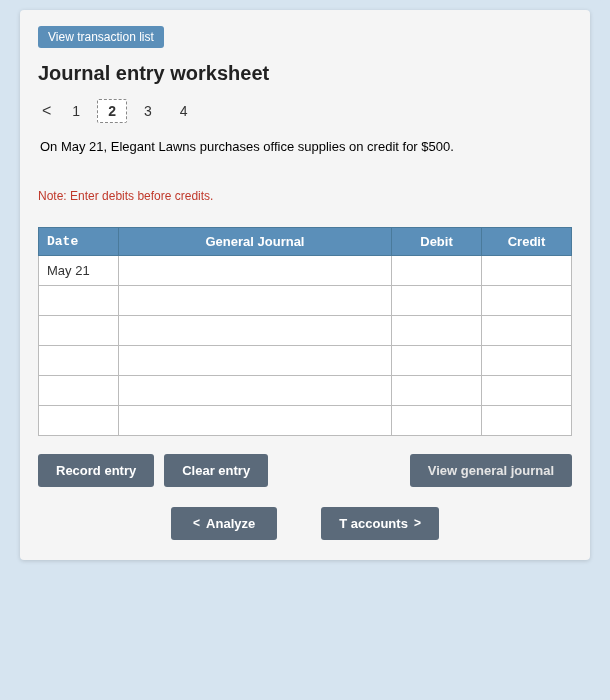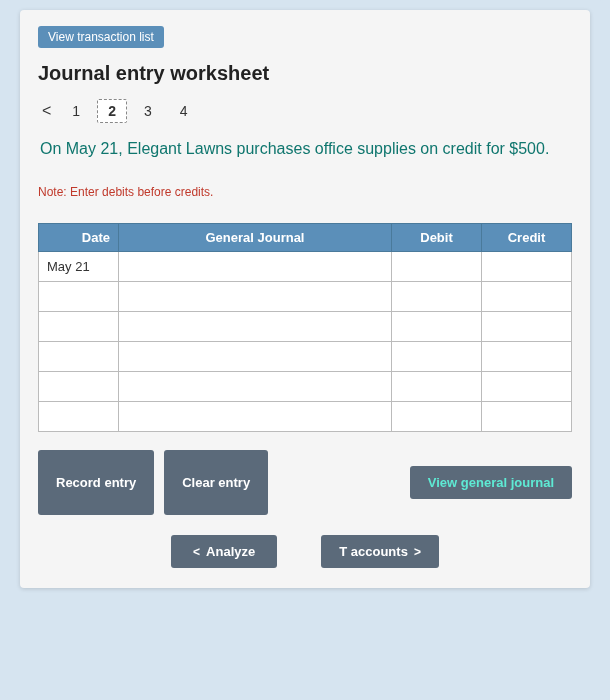--- a/index.html
+++ b/index.html
@@ -78,23 +78,23 @@
       border-radius: 2px;
     }
 
     .tab-item.active {
       border: 1.5px dashed #888;
       background: #fff;
       font-weight: 600;
     }
 
     .scenario-text {
-      font-size: 16px;
-      color: #0f766e;
-      margin-bottom: 24px;
+      font-size: 13px;
+      color: #000000;
+      margin-bottom: 32px;
       line-height: 1.5;
       padding: 0 2px;
     }
 
     .note-text {
       font-size: 12px;
       color: #c0392b;
       margin-bottom: 24px;
     }
 
@@ -109,22 +109,23 @@
       background: #5b8fb9;
       color: white;
       font-size: 13px;
       font-weight: 600;
       padding: 6px 8px;
       text-align: center;
       border: 1px solid #4a7a9b;
     }
 
     .journal-table th.th-date {
-      text-align: right;
+      text-align: left;
       width: 80px;
+      font-family: Liberation Mono, monospace;
     }
 
     .journal-table th.th-gj {
     }
 
     .journal-table th.th-debit {
       width: 90px;
     }
 
     .journal-table th.th-credit {
@@ -163,41 +164,41 @@
 
     .btn-left-group {
       display: flex;
       gap: 10px;
     }
 
     .btn-record {
       background: #5b6a7a;
       color: white;
       border: none;
-      padding: 25px 18px;
+      padding: 9px 18px;
       font-size: 13px;
       font-weight: 600;
       border-radius: 3px;
       cursor: pointer;
     }
 
     .btn-clear {
       background: #5b6a7a;
       color: white;
       border: none;
       padding: 9px 18px;
       font-size: 13px;
       font-weight: 600;
       border-radius: 3px;
       cursor: pointer;
     }
 
     .btn-view-journal {
       background: #5b6a7a;
-      color: #5eead4;
+      color: #e5e5e5;
       border: none;
       padding: 9px 18px;
       font-size: 13px;
       font-weight: 600;
       border-radius: 3px;
       cursor: pointer;
     }
 
     
     .bottom-nav-row {

